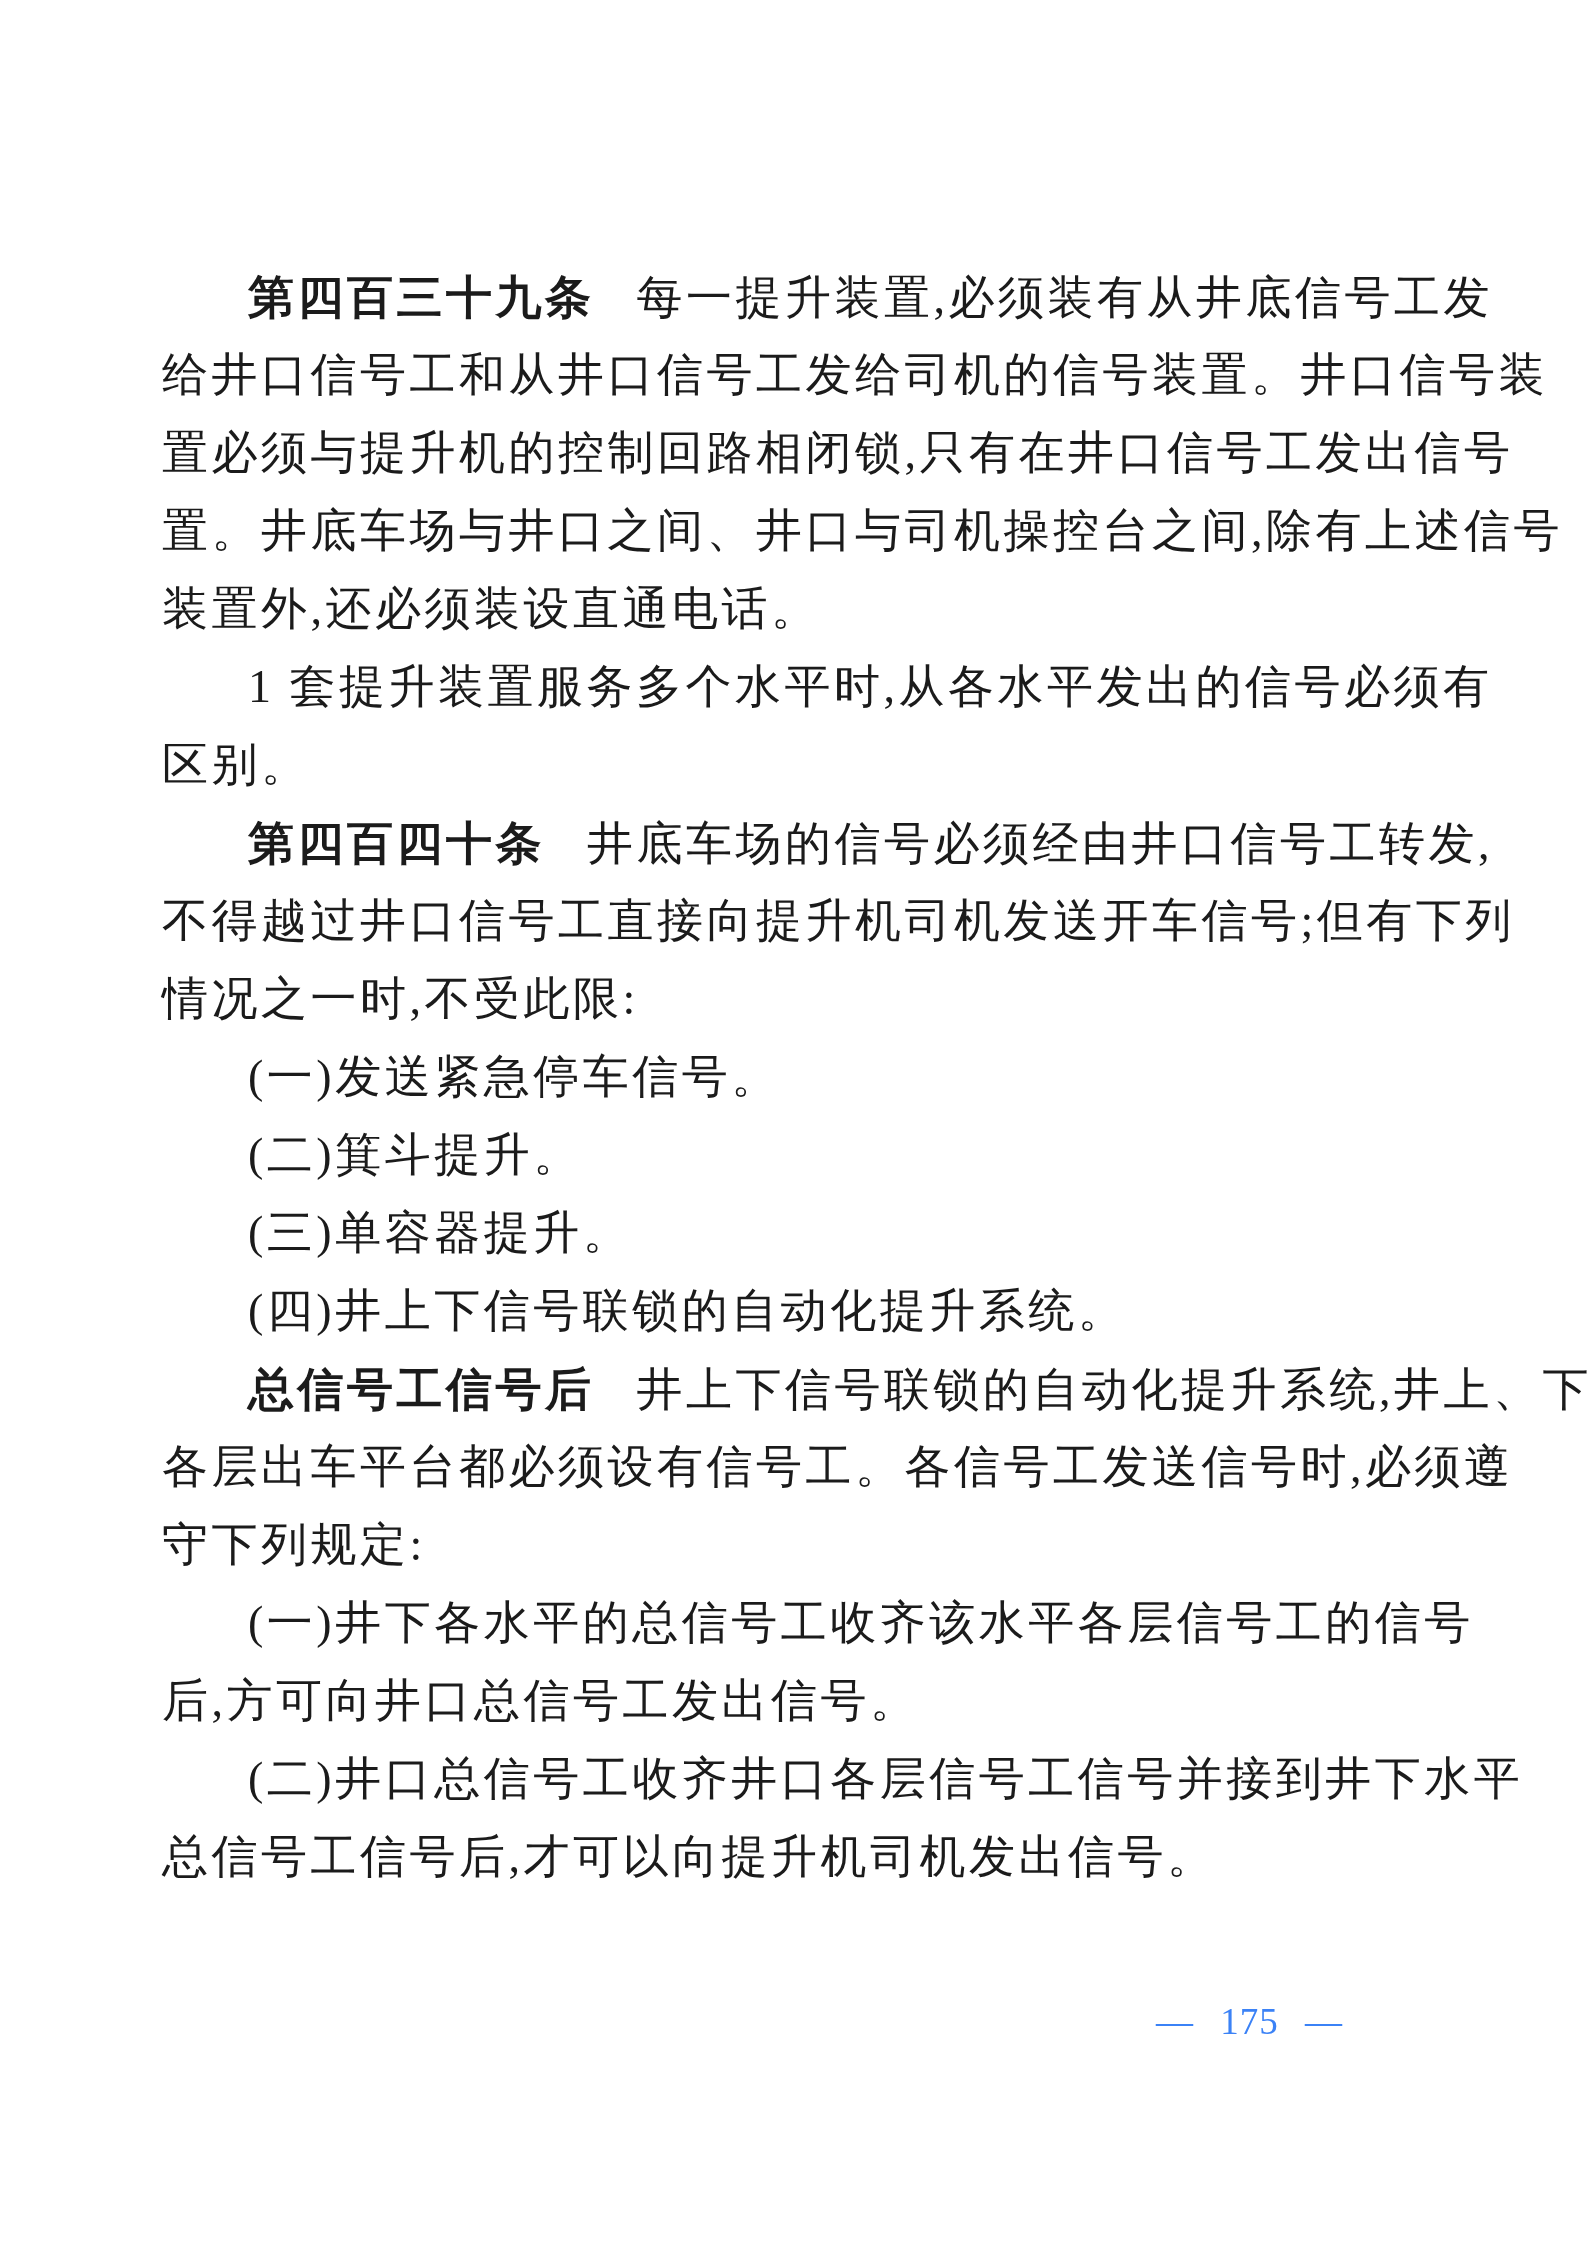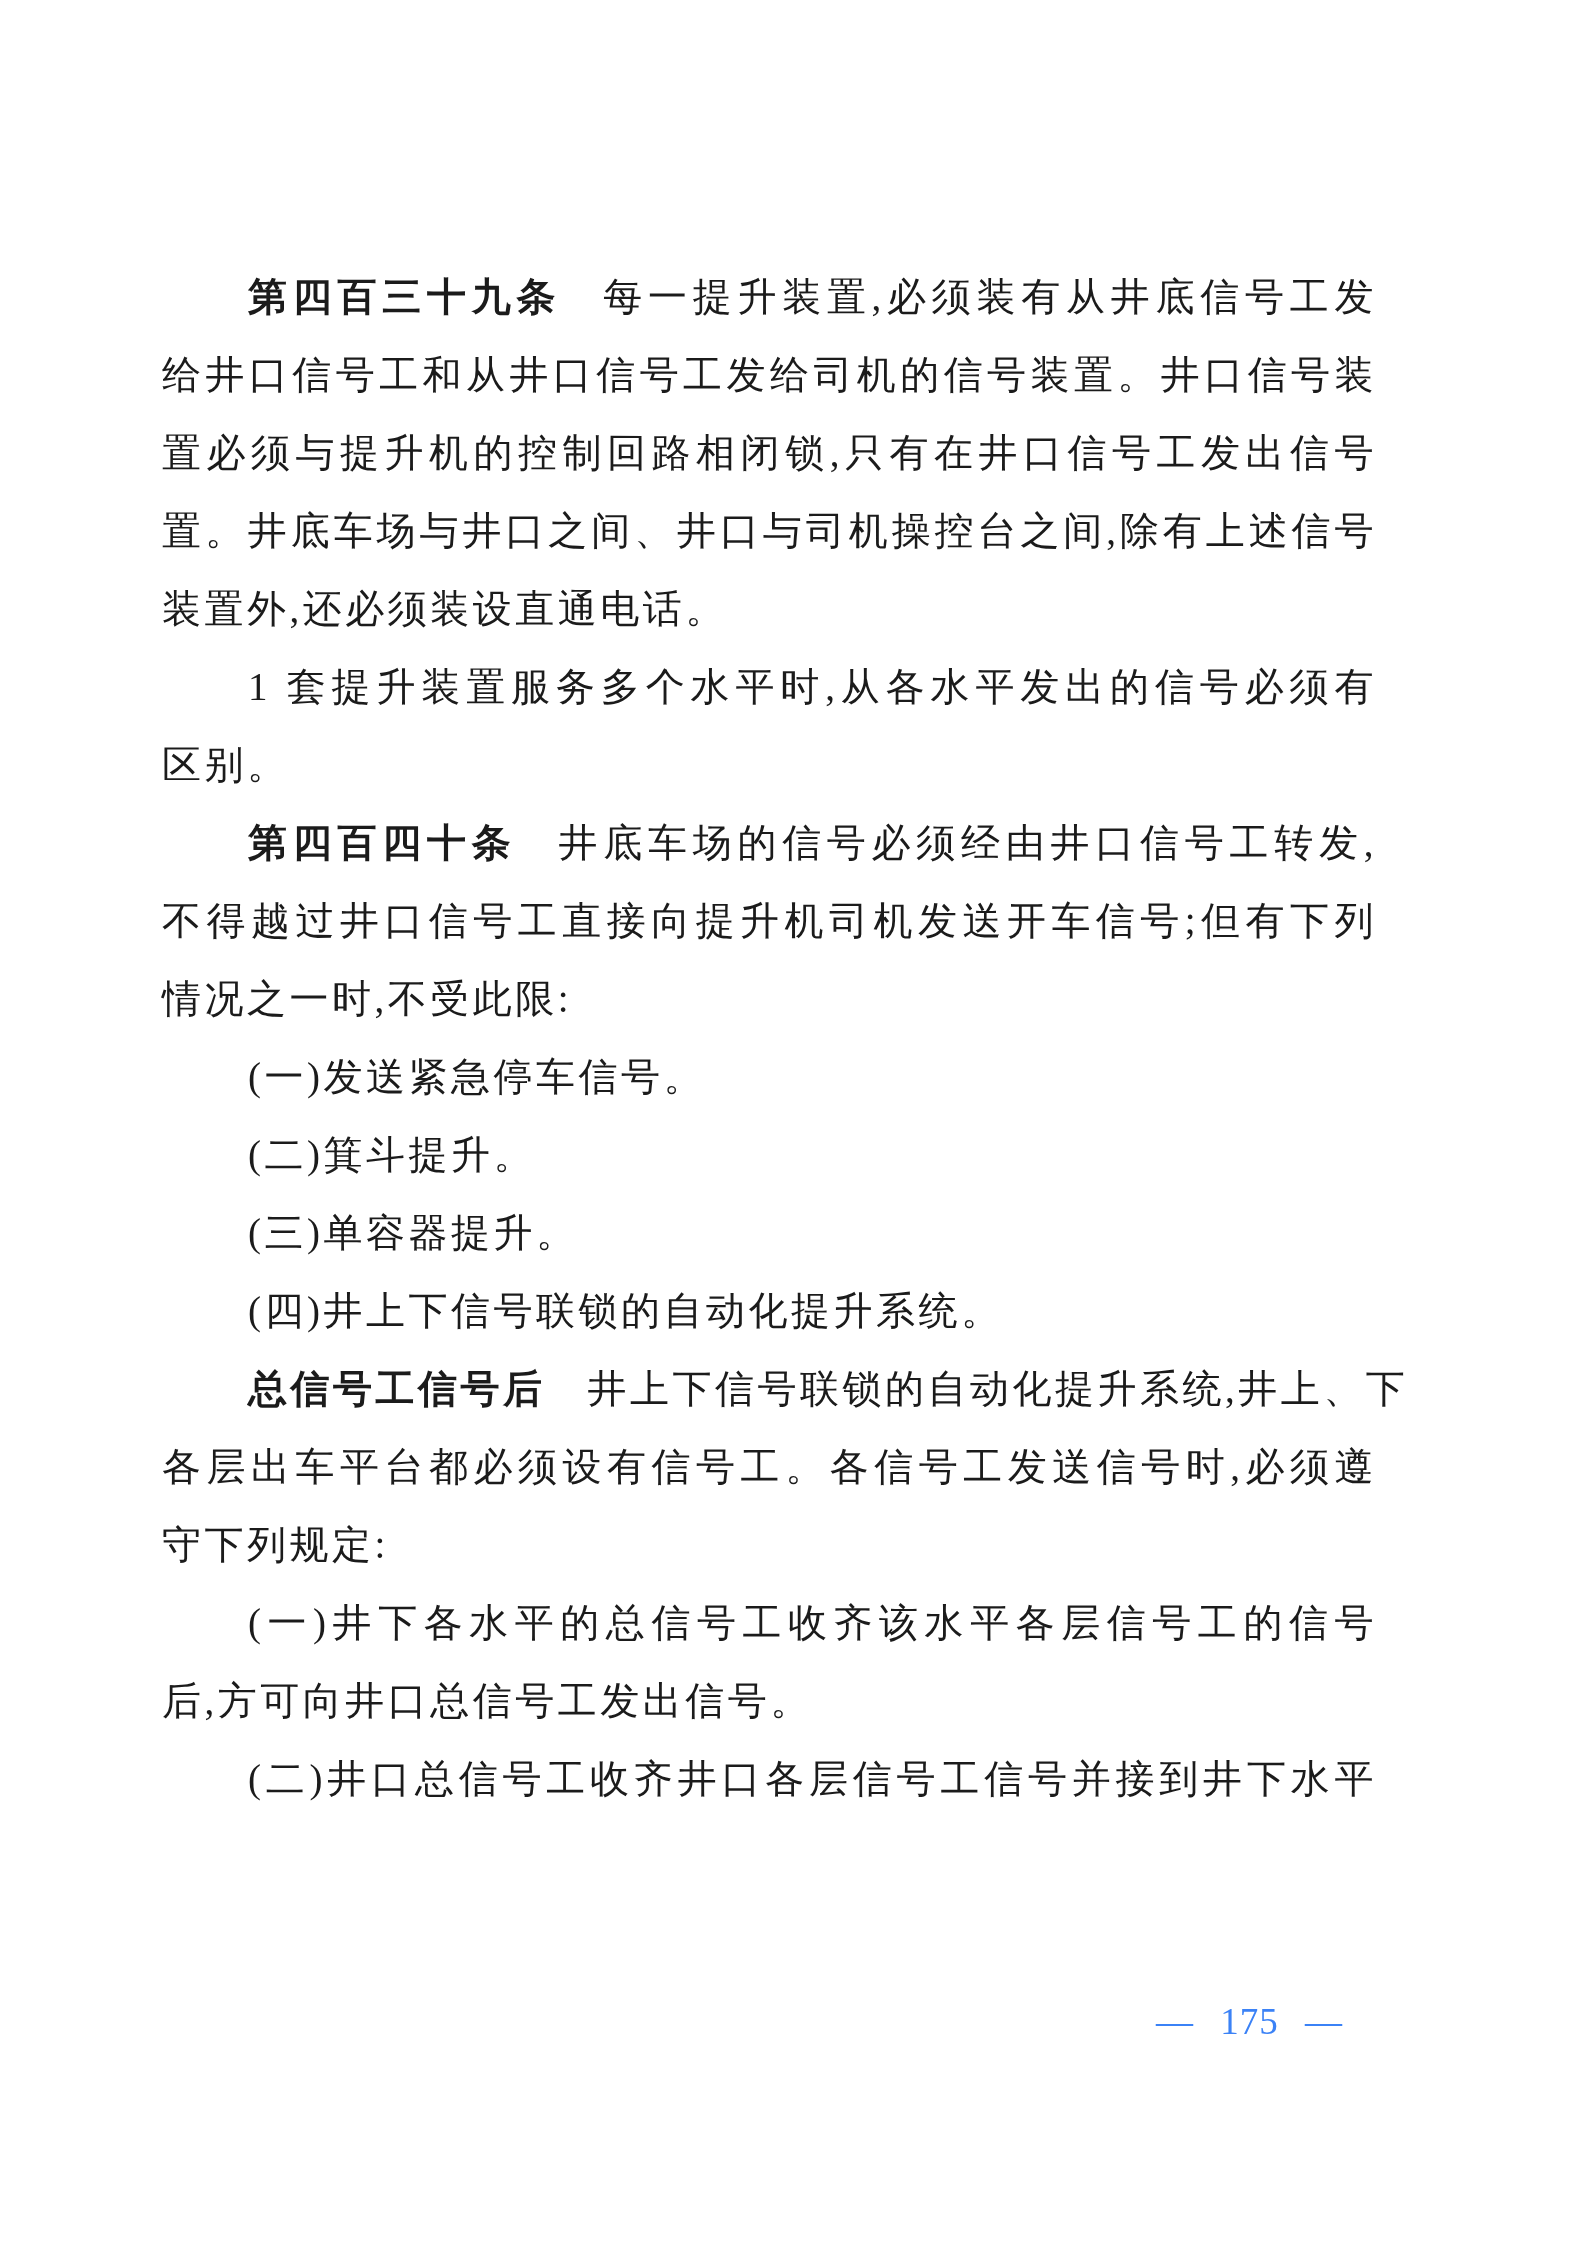--- a/index.html
+++ b/index.html
@@ -18,21 +18,21 @@
   }
   .text-block {
     position: absolute;
     left: 162px;
     top: 258px;
     width: 1215px;
   }
   .line {
     height: 78px;
     line-height: 78px;
-    font-size: 39px;
+    font-size: 46px;
     letter-spacing: 3.5px;
     white-space: nowrap;
     text-align: left;
   }
   .indent {
     text-indent: 86px;
   }
   .fill {
     text-align: justify;
     text-align-last: justify;
@@ -97,17 +97,18 @@
     <div class="line fill"><span>各层出车平台都必须设有信号工。各信号工发送信号时,必须遵</span></div>
 
     <div class="line"><span>守下列规定:</span></div>
 
     <div class="line indent fill"><span>(一)井下各水平的总信号工收齐该水平各层信号工的信号</span></div>
 
     <div class="line"><span>后,方可向井口总信号工发出信号。</span></div>
 
     <div class="line indent fill"><span>(二)井口总信号工收齐井口各层信号工信号并接到井下水平</span></div>
 
+    <div class="line"><span>总信号工信号后,才可以向提升机司机发出信号。</span></div>
 
   </div>
 
   <div class="pagenum">— 175 —</div>
 </div>
 
 </body></html>

